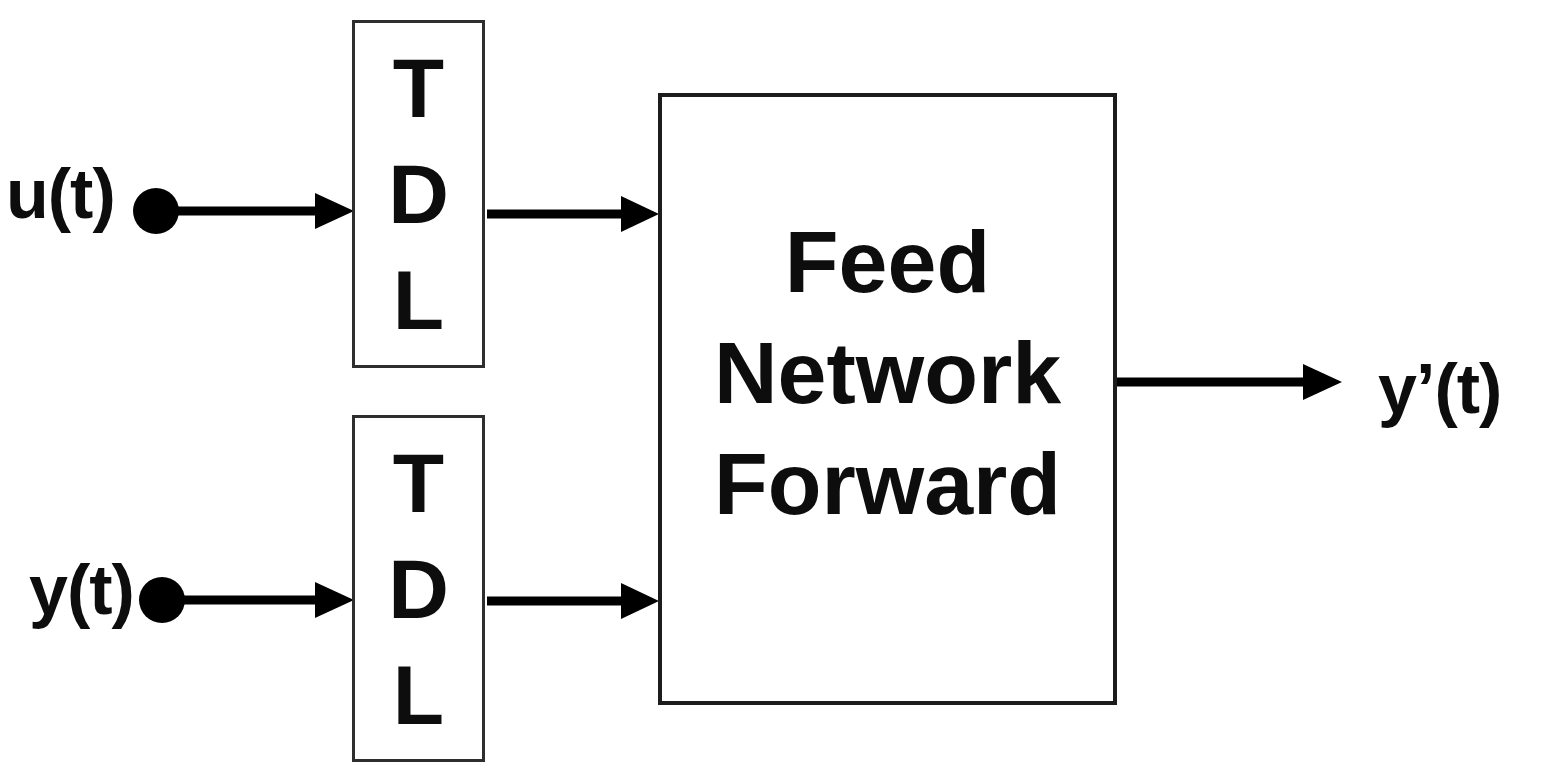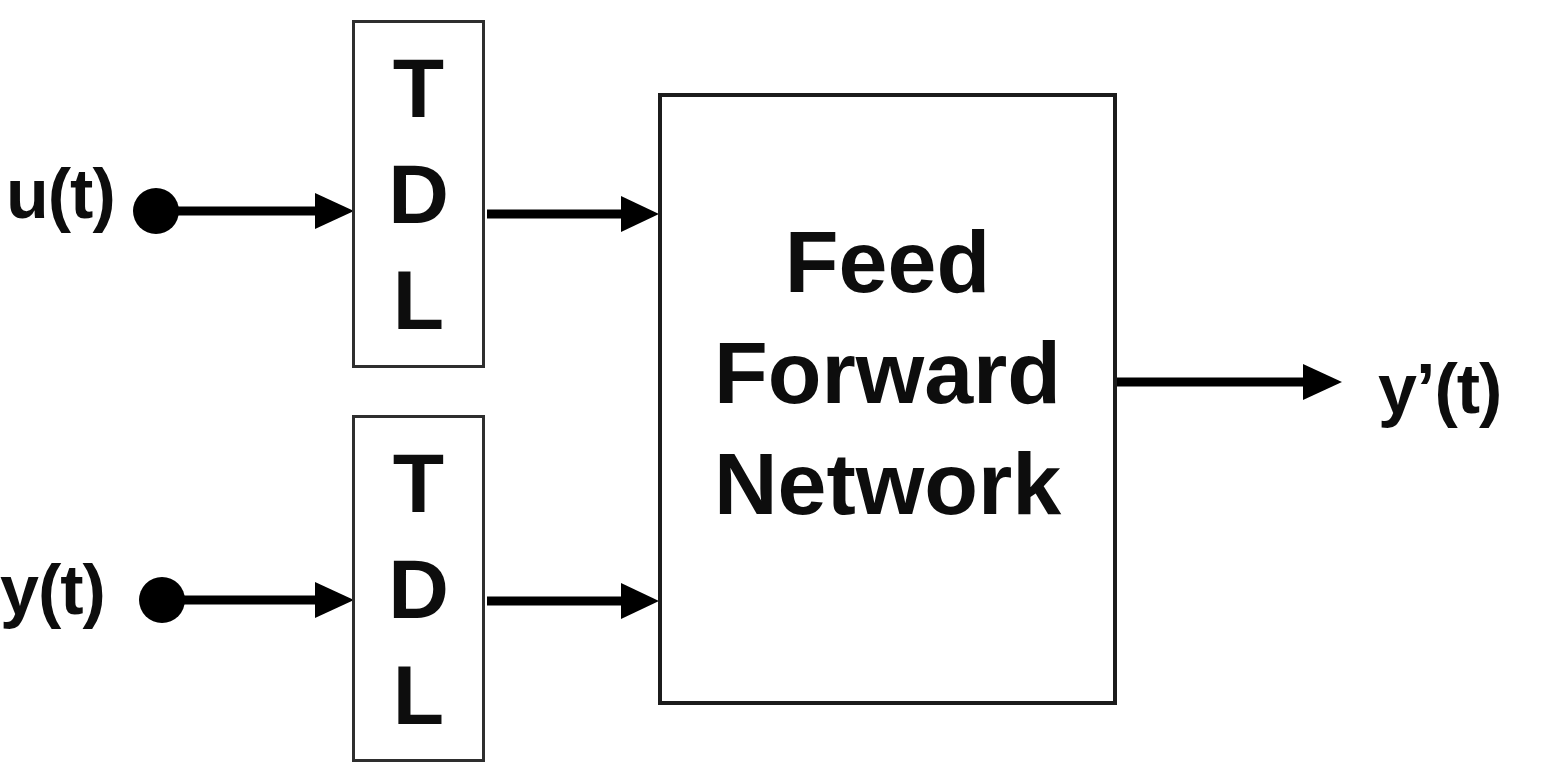--- a/index.html
+++ b/index.html
@@ -25,21 +25,21 @@
   .iolabel {
     position: absolute;
     transform: translateY(-52%);
     font-weight: bold;
     font-size: 70px;
     color: #0d0d0d;
     letter-spacing: -1px;
     white-space: nowrap;
   }
   #label-u   { left: 6px;    top: 196px; }
-  #label-y   { left: 0;   top: 592px; }
+  #label-y   { left: 29px;   top: 592px; }
   #label-out { left: 1378px; top: 391px; text-align: center; }
   .box {
     position: absolute;
     box-sizing: border-box;
     background: #ffffff;
     display: flex;
     flex-direction: column;
     align-items: center;
     justify-content: center;
     color: #0d0d0d;
@@ -115,17 +115,17 @@
   </div>
 
   <div class="box tdl" id="tdl-bottom">
     <span>T</span>
     <span>D</span>
     <span>L</span>
   </div>
 
   <div class="box ffn" id="ffn">
     <div>Feed</div>
+    <div>Network</div>
     <div>Forward</div>
-    <div>Network</div>
   </div>
 
 </div>
 
 </body></html>

